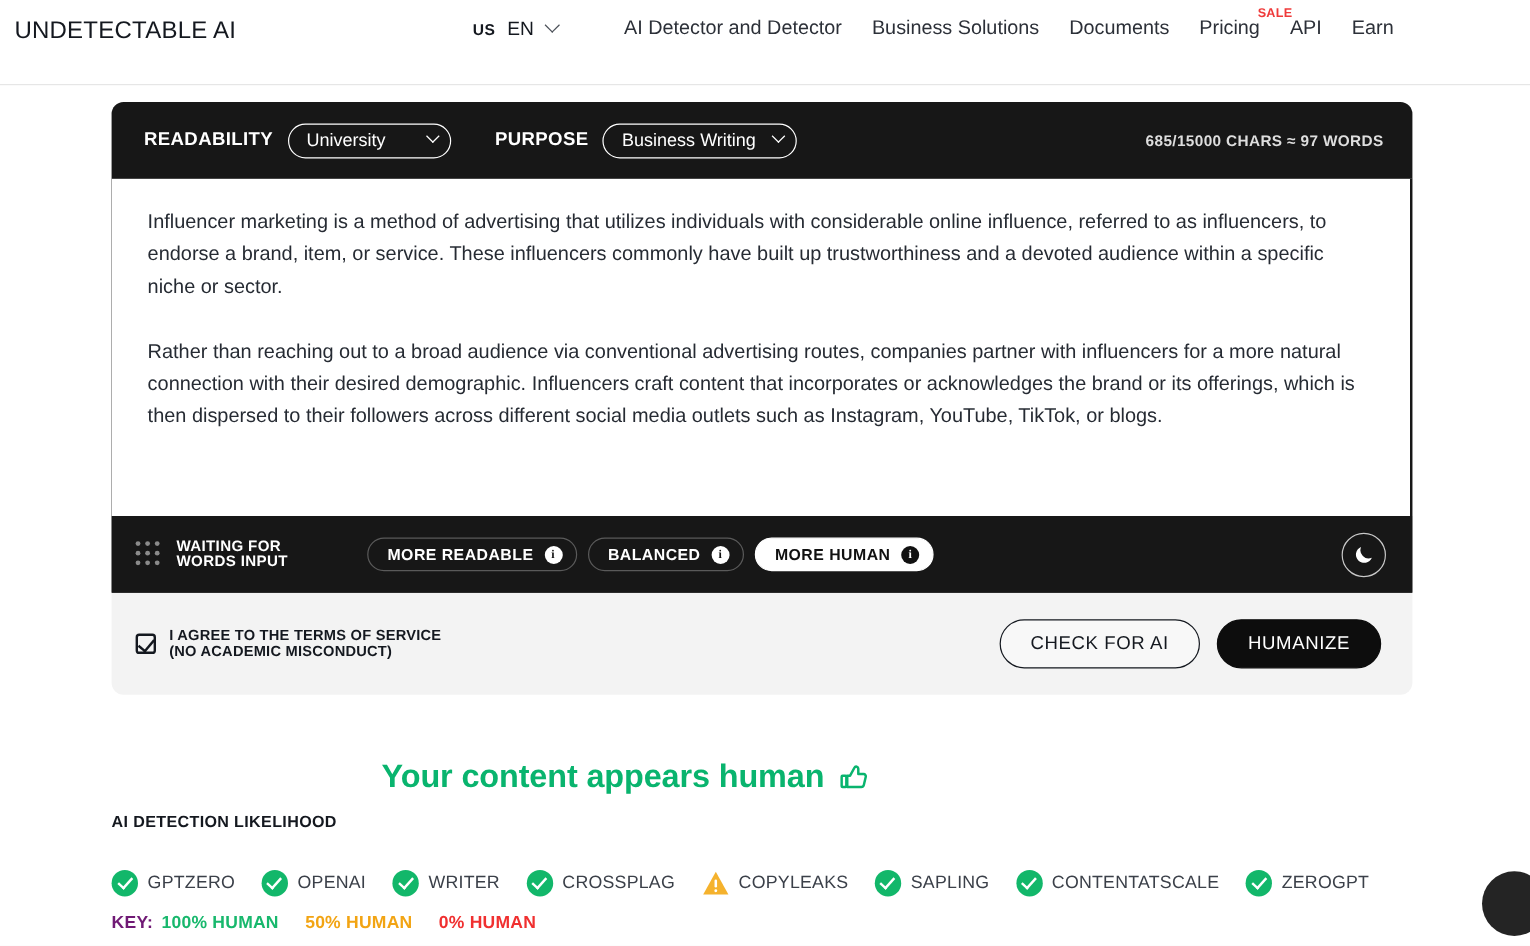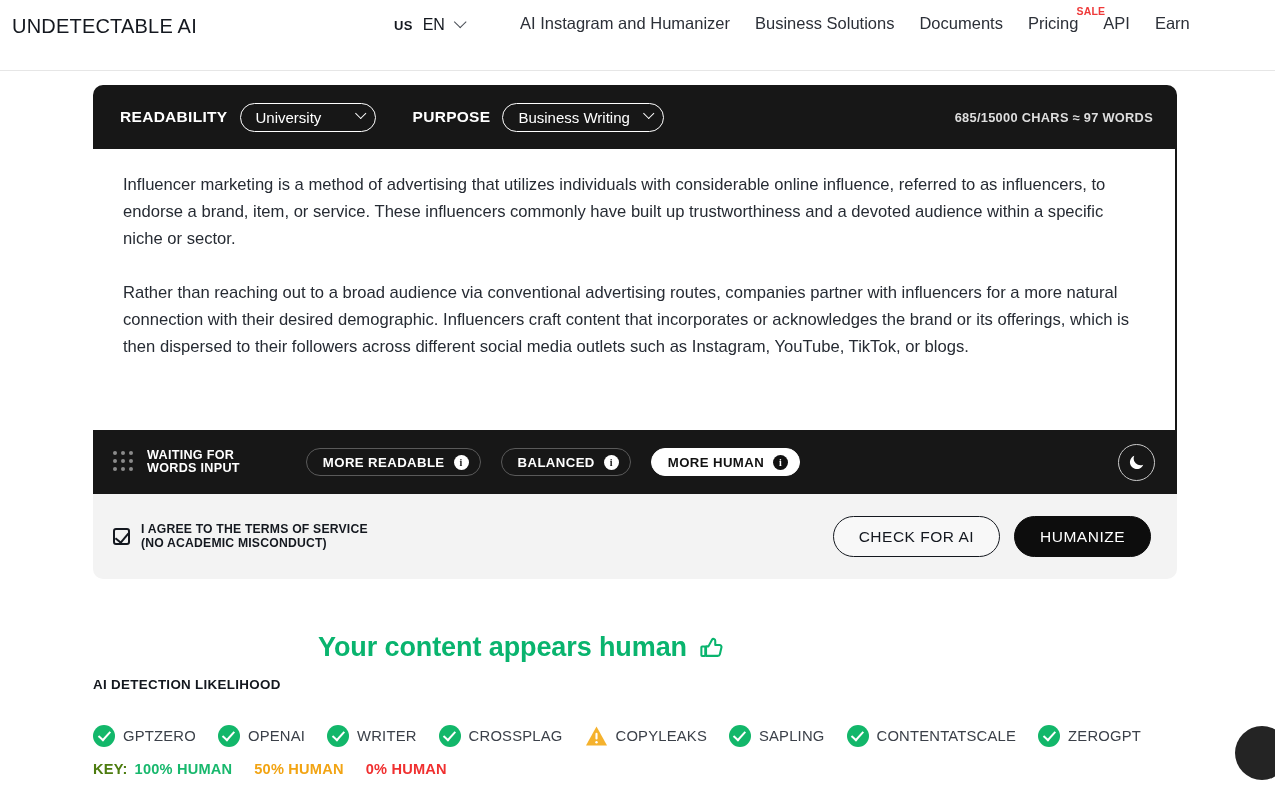--- a/index.html
+++ b/index.html
@@ -150,21 +150,21 @@
     cursor: grab;
   }
   .dotgrid i { width: 4px; height: 4px; border-radius: 50%; background: #8b8b8b; display: block; }
   .status {
     font-size: 12.6px; font-weight: 700; line-height: 13.5px;
     color: #ffffff; letter-spacing: .3px;
     white-space: pre-line;
   }
   .modes {
     margin-left: 66px;
-    display: flex; align-items: center; gap: 20px;
+    display: flex; align-items: center; gap: 9px;
   }
   .mode {
     height: 28px;
     border-radius: 15px;
     border: 1.3px solid #5a5a5a;
     background: transparent;
     color: #ffffff;
     font-size: 13.2px; font-weight: 700;
     letter-spacing: .4px;
     display: flex; align-items: center; gap: 9px;
@@ -285,21 +285,21 @@
     transform: rotate(42deg) translate(-1px,-1px);
   }
   .badge-warn { width: 23px; height: 22px; flex: 0 0 auto; display:block; }
 
   .key {
     position: absolute;
     left: 93px; top: 761px;
     display: flex; align-items: baseline; gap: 0;
     font-size: 14.6px; font-weight: 700; letter-spacing: .2px;
   }
-  .key .k-lbl { color: #4d7c0f; margin-right: 7px; }
+  .key .k-lbl { color: #701a75; margin-right: 7px; }
   .key .k1 { color: #18b86d; margin-right: 22px; }
   .key .k2 { color: #f2a413; margin-right: 22px; }
   .key .k3 { color: #f03030; }
 
   .floating-widget {
     position: absolute;
     right: -14px; bottom: 8px;
     width: 54px; height: 54px;
     border-radius: 50%;
     background: #242424;
@@ -312,21 +312,21 @@
 <div class="topnav">
   <div class="brand">UNDETECTABLE AI</div>
 
   <div class="locale">
     <span class="us">US</span>
     <span class="en">EN</span>
     <span class="chev"></span>
   </div>
 
   <nav class="navlinks">
-    <a href="#"><span>AI Instagram and Humanizer</span></a>
+    <a href="#"><span>AI Detector and Detector</span></a>
     <a href="#"><span>Business Solutions</span></a>
     <a href="#"><span>Documents</span></a>
     <a href="#"><span>Pricing</span><span class="sale">SALE</span></a>
     <a href="#"><span>API</span></a>
     <a href="#"><span>Earn</span></a>
   </nav>
 </div>
 
 <div class="card">
 

